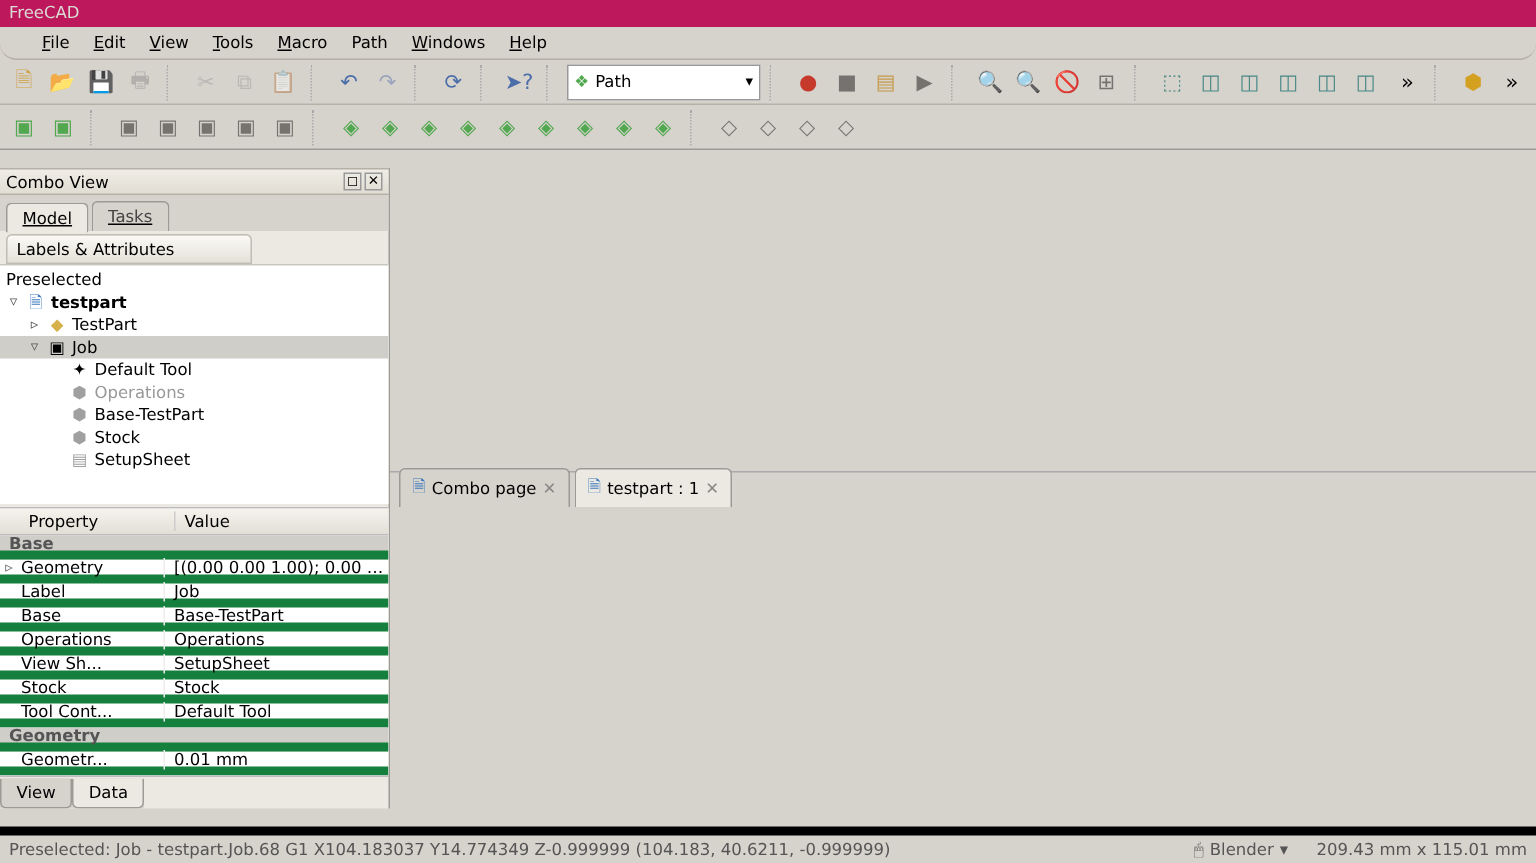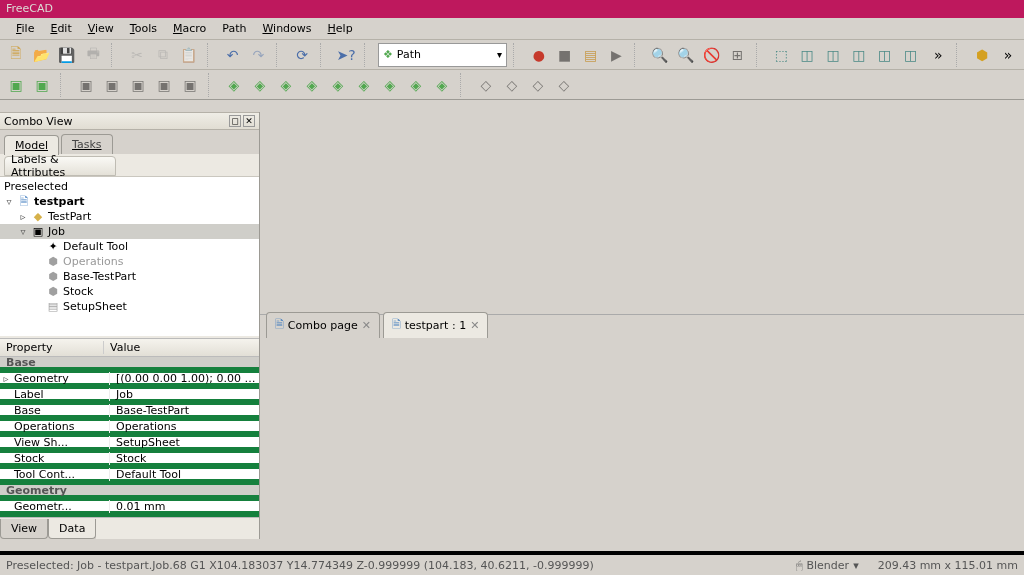--- a/index.html
+++ b/index.html
@@ -20,21 +20,22 @@
     line-height: 18px;
     padding-left: 6px;
     font-size: 11px;
   }
   .menubar {
     height: 22px;
     display: flex;
     align-items: center;
     background: #d6d2cc;
     border-bottom: 1px solid #b5b1a8;
-    padding-left: 8px;
+    padding-left: 20px;
+    border-radius: 11px;
   }
   .menuitem {
     padding: 2px 8px;
     height: 20px;
     line-height: 16px;
   }
   .menuitem u { text-decoration: underline; }
   .toolbar-row {
     height: 30px;
     display: flex;
@@ -115,21 +116,21 @@
   .tab.inactive { background:#d6d2cc; }
   .labels-header {
     height: 20px;
     background: linear-gradient(#faf9f5,#e4e1d8);
     border: 1px solid #bfbcb3;
     border-radius: 4px 4px 0 0;
     margin: 2px 4px 0 4px;
     padding: 2px 6px;
     font-size: 11px;
     display:flex;align-items:center;
-    width:112px;
+    width:164px;
   }
   .tree {
     flex: 0 0 auto;
     background: #fff;
     margin: 0 0 2px 0;
     border-top: 1px solid #cac7bf;
     padding: 2px 0;
     font-size: 11px;
     line-height: 15px;
     height: 160px;
@@ -159,21 +160,21 @@
     overflow: hidden;
   }
   .prop-header-row {
     display: flex;
     background: linear-gradient(#f5f3ed,#e2dfd6);
     border-bottom: 1px solid #bbb;
     height: 18px;
     align-items: center;
   }
   .prop-header-row .ph { padding: 0 6px; }
-  .prop-header-row .ph.first { width: 104px; border-right: 1px solid #ccc; }
+  .prop-header-row .ph.first { width: 104px; border-right: 1px solid #ccc; margin-left: 13px; }
   .prop-row {
     display: flex;
     height: 16px;
     border-bottom: 6px solid #15803d;
     align-items: center;
   }
   .prop-row.group {
     background: #cfcec9;
     color: #555;
     font-weight: bold;
@@ -213,21 +214,21 @@
     border-radius:4px 4px 0 0;
     margin-right:3px;
     font-size:11px;
   }
   .doc-tab.inactive { background:#d6d2cc;}
   .closex { color:#888;font-weight:bold;}
 
   .statusbar {
     height: 24px;
     background: #d6d2cc;
-    border-top: 4px solid #000000;
+    border-top: 6px solid #000000;
     display: flex;
     align-items: center;
     padding: 0 6px;
     font-size: 11px;
     gap: 5px;
     color:#555;
   }
   .statusbar .right { margin-left: auto; display:flex;align-items:center;gap:12px;color:#555;}
   .statusbar .blender { display:flex;align-items:center;gap:4px;border:1px solid transparent;padding:2px 6px;}
   .bottom-left-tabs {

